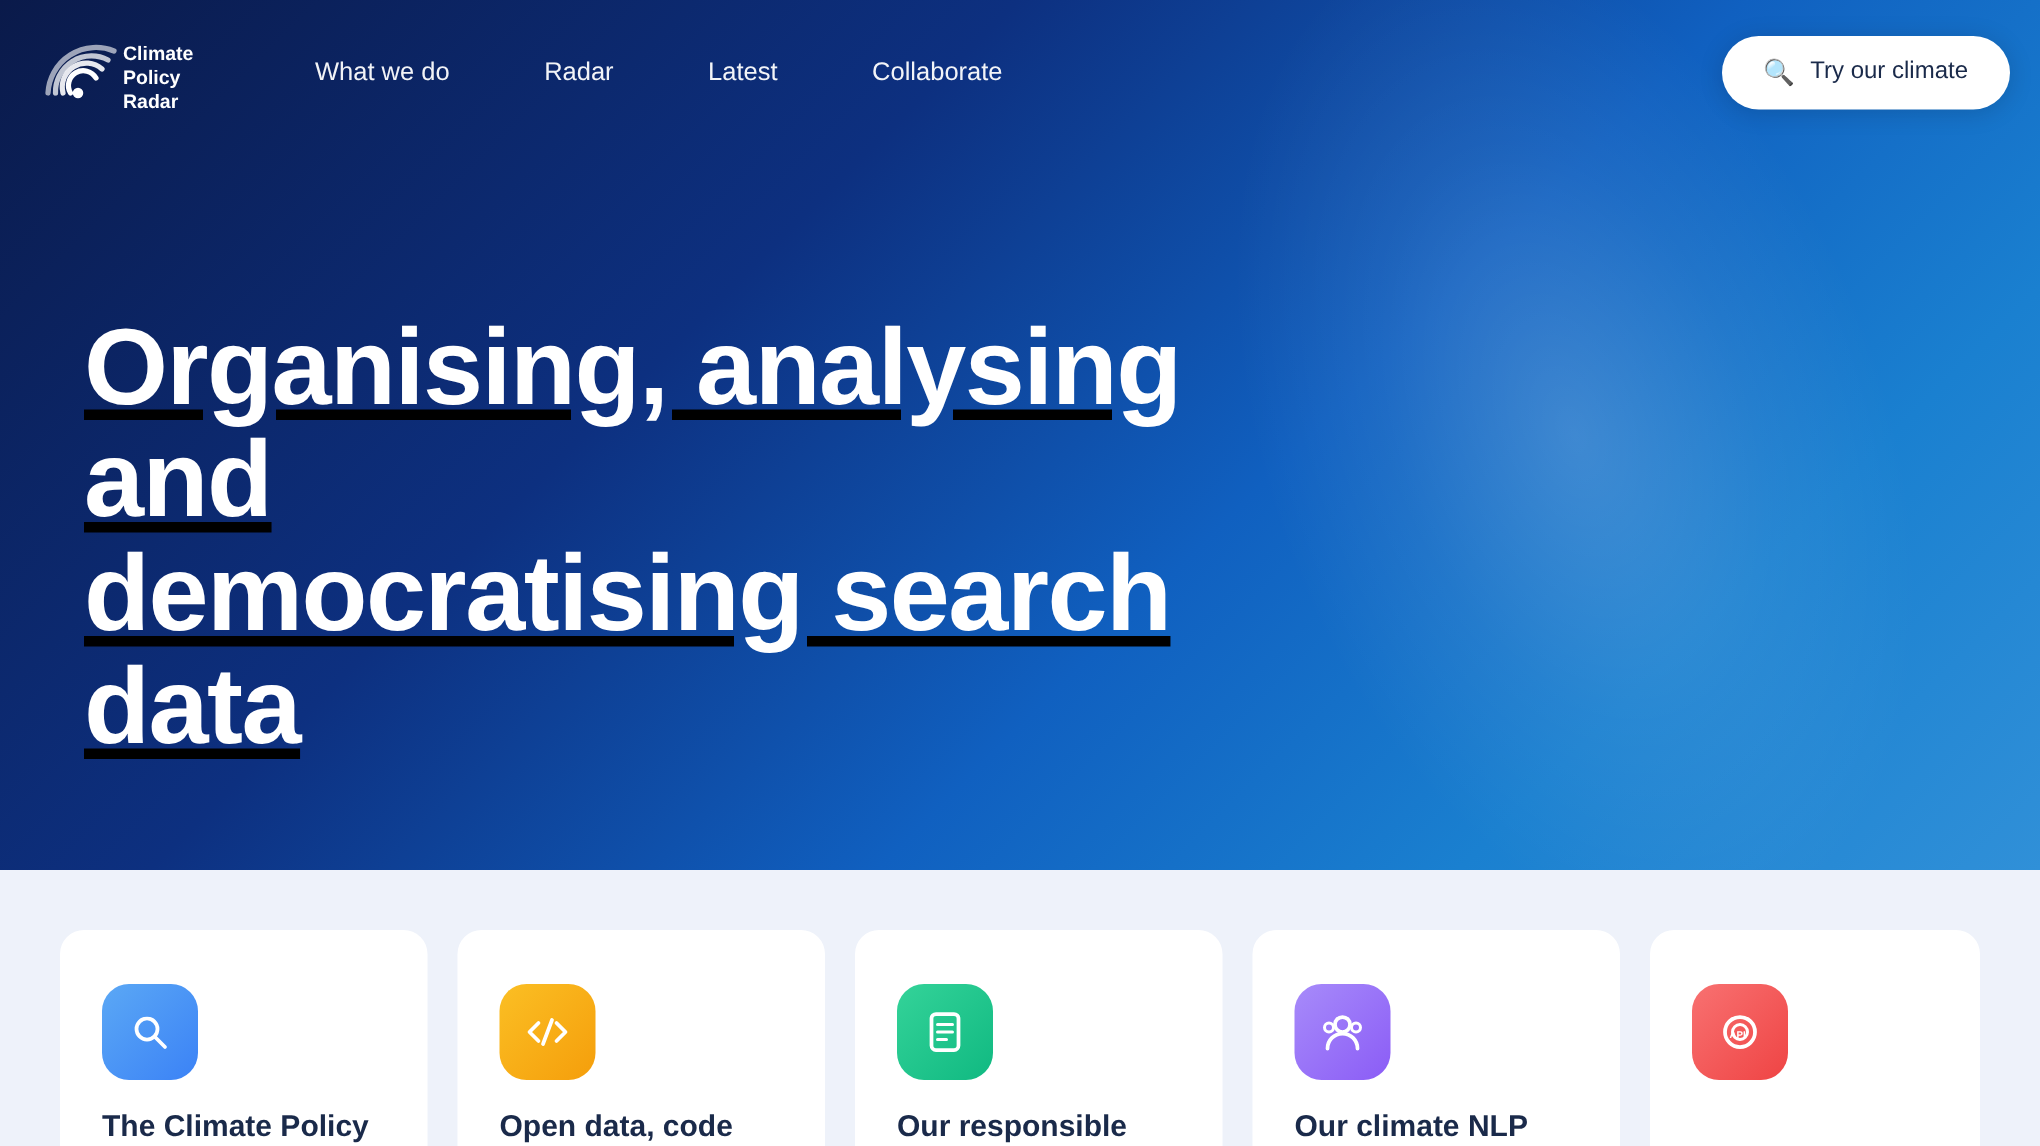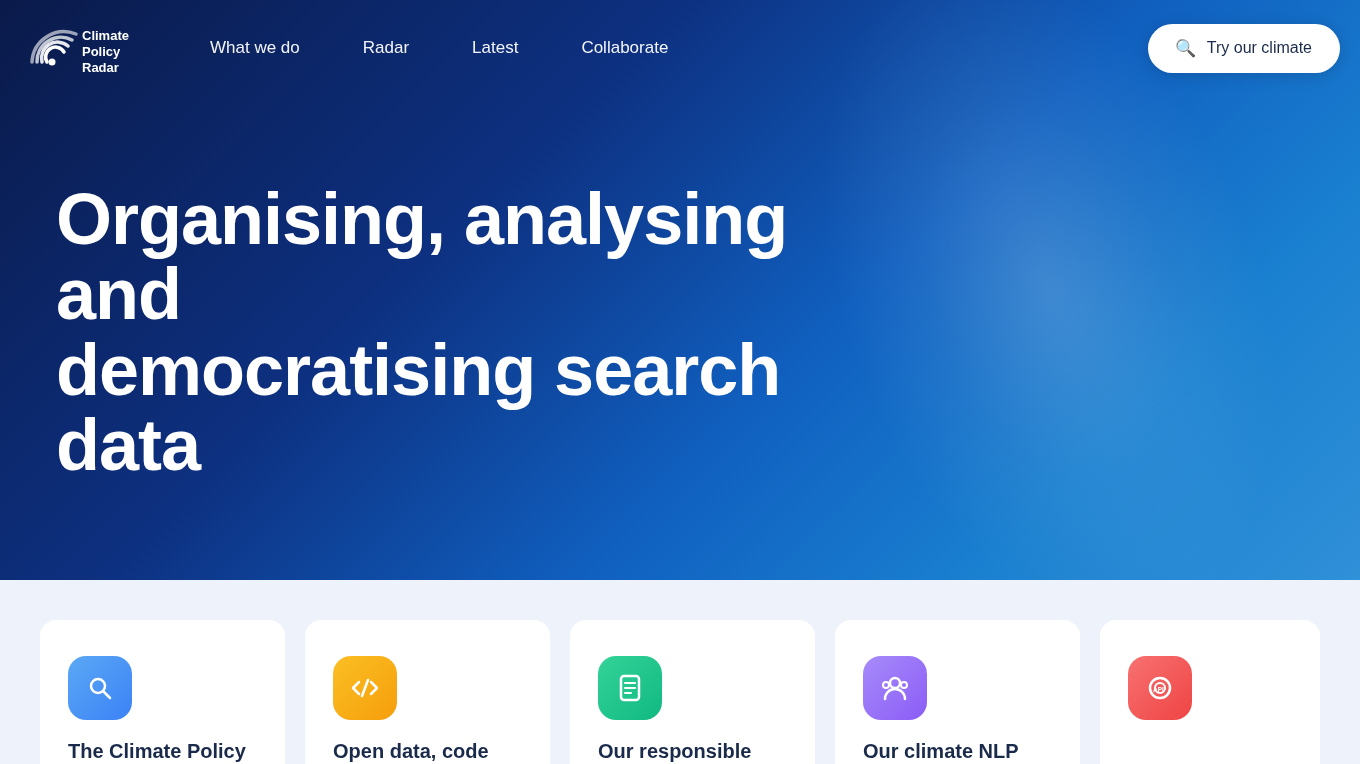--- a/index.html
+++ b/index.html
@@ -55,21 +55,22 @@
 
     
     .hero {
       width: 100%;
       height: 580px;
       position: relative;
       background: linear-gradient(135deg, #0a1a4a 0%, #0d3080 35%, #1060c0 60%, #1a80d0 80%, #3090d8 100%);
       overflow: hidden;
       display: flex;
       align-items: flex-end;
-      padding-bottom: 96px;
+      padding-bottom: 70px;
+      text-decoration: underline;
     }
 
     
     .hero::after {
       content: '';
       position: absolute;
       top: -60px;
       right: 100px;
       width: 420px;
       height: 700px;

